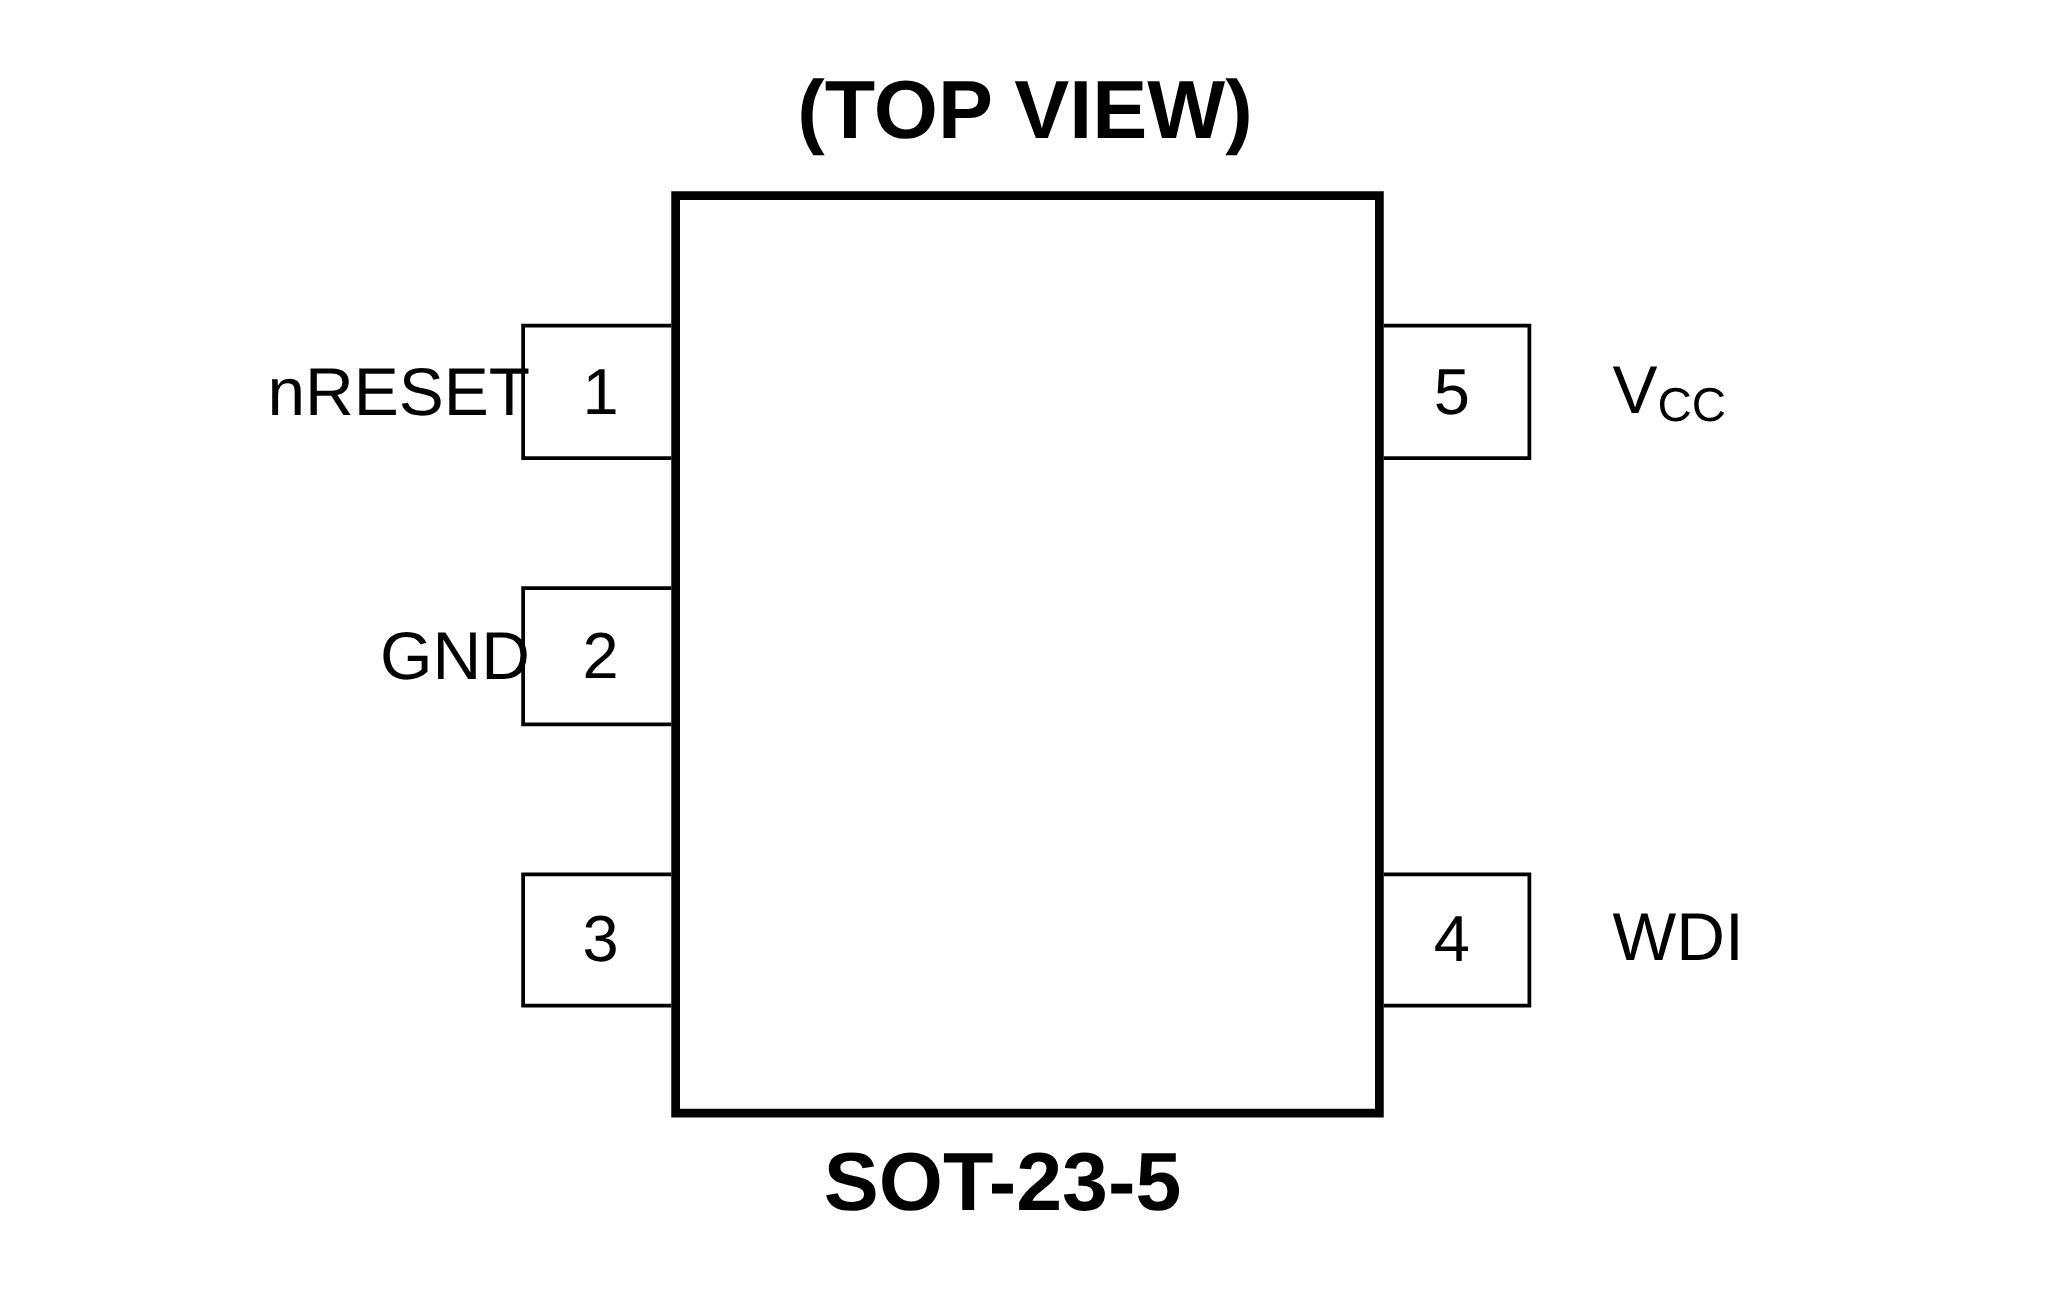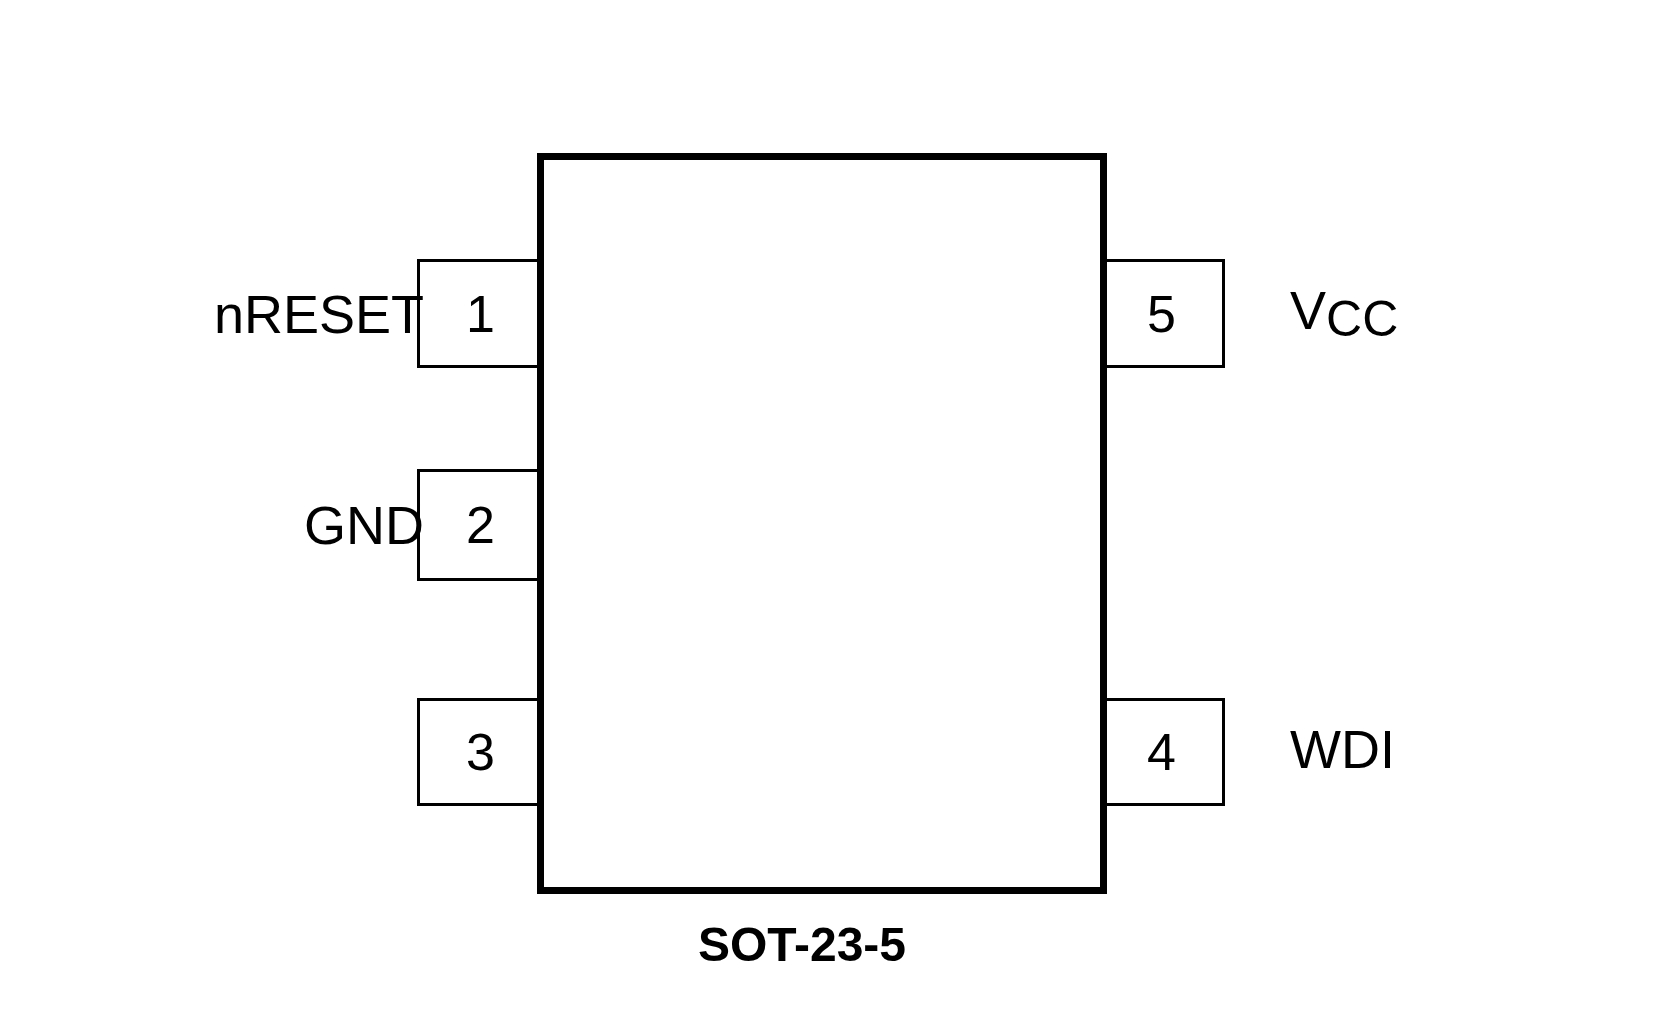--- a/index.html
+++ b/index.html
@@ -73,40 +73,41 @@
     left: 1258px;
     width: 396px;
     justify-content: flex-start;
   }
   .label-1 { top: 259px; height: 109px; }
   .label-2 { top: 469px; height: 112px; }
   .label-3 { top: 698px; height: 108px; }
   .label-5 { top: 259px; height: 109px; }
   .label-4 { top: 698px; height: 108px; }
   .subscript {
-    font-size: 50px;
+    font-size: 38px;
     vertical-align: -7px;
     margin-top: 44px;
   }
   .package-label {
     position: absolute;
     left: 802px;
     top: 912px;
     transform: translateX(-50%);
-    font-size: 48px;
+    font-size: 66px;
     font-weight: bold;
     line-height: 66px;
     white-space: nowrap;
   }
 </style>
 </head>
 <body>
 
 <div class="canvas" style="color: rgb(0, 0, 0); background: rgb(255, 255, 255);">
 
+  <div class="diagram-title">(TOP VIEW)</div>
 
   <div class="pin-box left pin-1">
     <span>1</span>
   </div>
   <div class="pin-box left pin-2">
     <span>2</span>
   </div>
   <div class="pin-box left pin-3">
     <span>3</span>
   </div>

